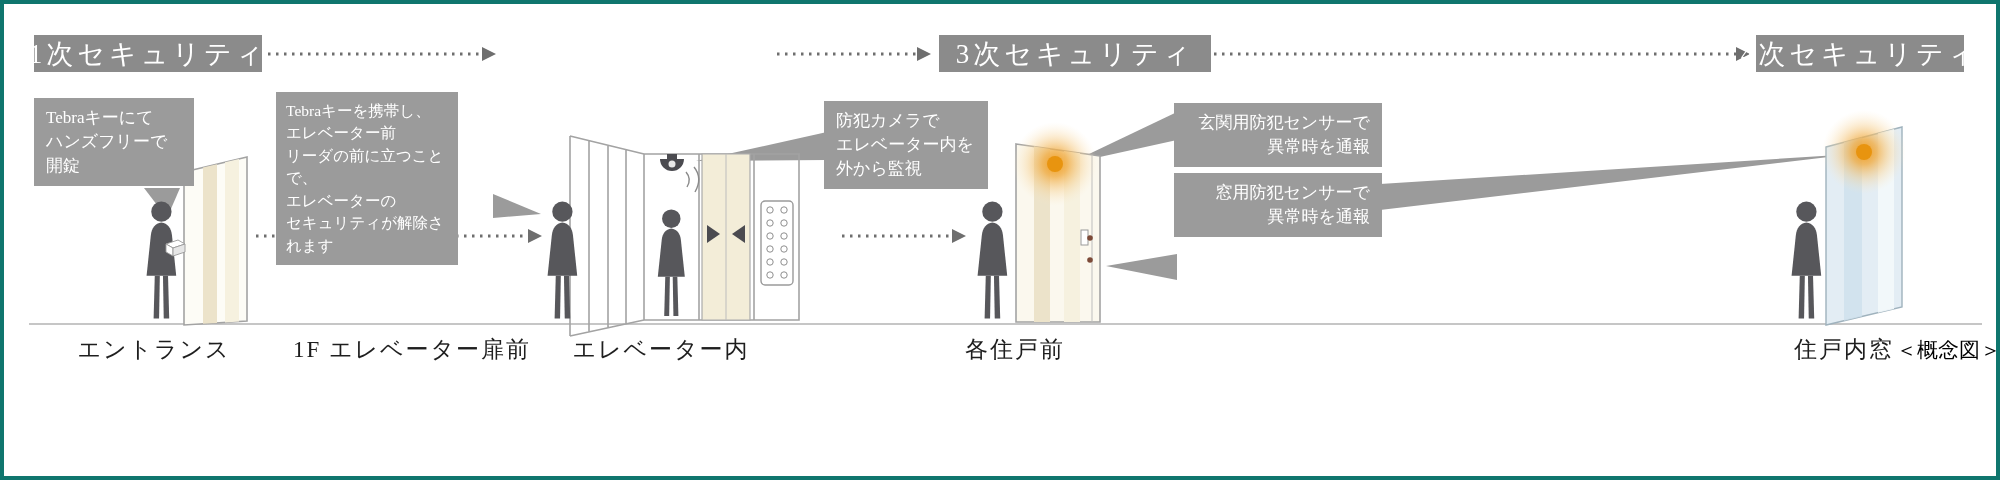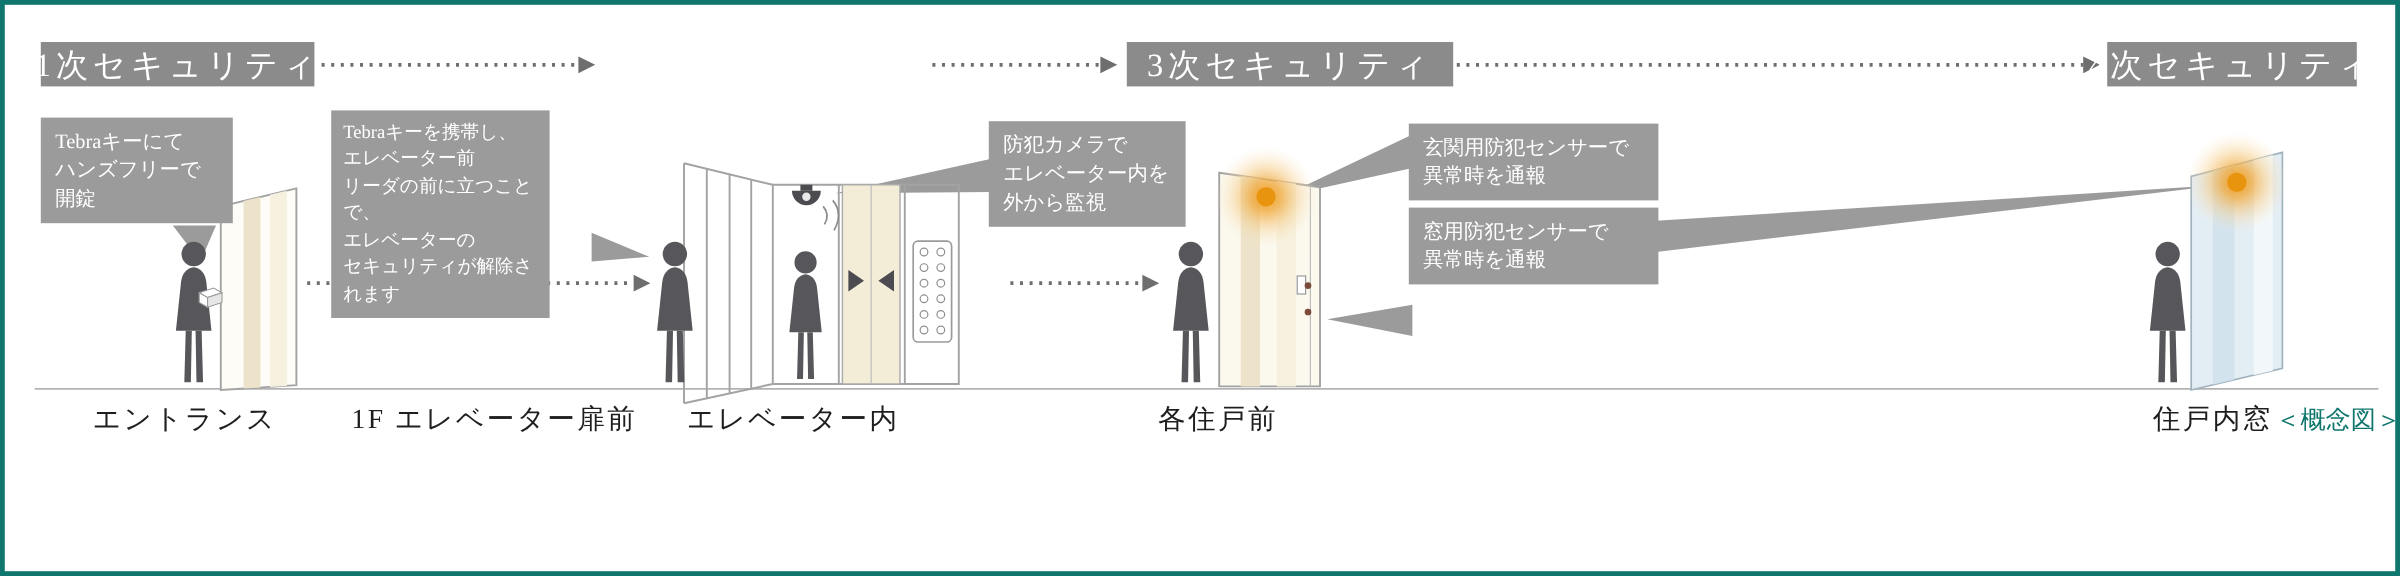--- a/index.html
+++ b/index.html
@@ -19,28 +19,28 @@
     background:var(--header-bg);color:#fff;
     display:flex;align-items:center;justify-content:center;
     font-size:27px;letter-spacing:4px;white-space:nowrap;
   }
   .bubble{
     position:absolute;z-index:2;
     background:var(--bubble-bg);color:#fff;
     font-size:17px;line-height:1.42;padding:8px 12px;
     white-space:pre-line;
   }
-  .bubble.center{text-align:left}
+  .bubble.center{text-align:right}
   .bubble.small{font-size:15.5px;line-height:1.45;padding:8px 10px}
   .scene-label{
     position:absolute;z-index:2;top:330px;
     transform:translateX(-50%);
     font-size:23px;color:#1e1e1e;letter-spacing:2px;white-space:nowrap;
   }
-  .note{position:absolute;z-index:2;top:332px;font-size:21px;color:#0f766e;white-space:nowrap}
+  .note{position:absolute;z-index:2;top:332px;font-size:21px;color:#000000;white-space:nowrap}
 
   
   .person-fill{fill:var(--person);stroke:none}
   .line{stroke:#a3a3a3;stroke-width:1.6;fill:none}
   .thin{stroke:#bdbdbd;stroke-width:1;fill:none}
   .panel{fill:#fdfcf6;stroke:#a3a3a3;stroke-width:1.6}
   .stripe1{fill:#ece3ca;stroke:none}
   .stripe2{fill:#f6f1df;stroke:none}
   .door-base{fill:#fbf8ee;stroke:#a3a3a3;stroke-width:1.6}
   .door-cream{fill:#f3edd8;stroke:#ababab;stroke-width:1.2}

